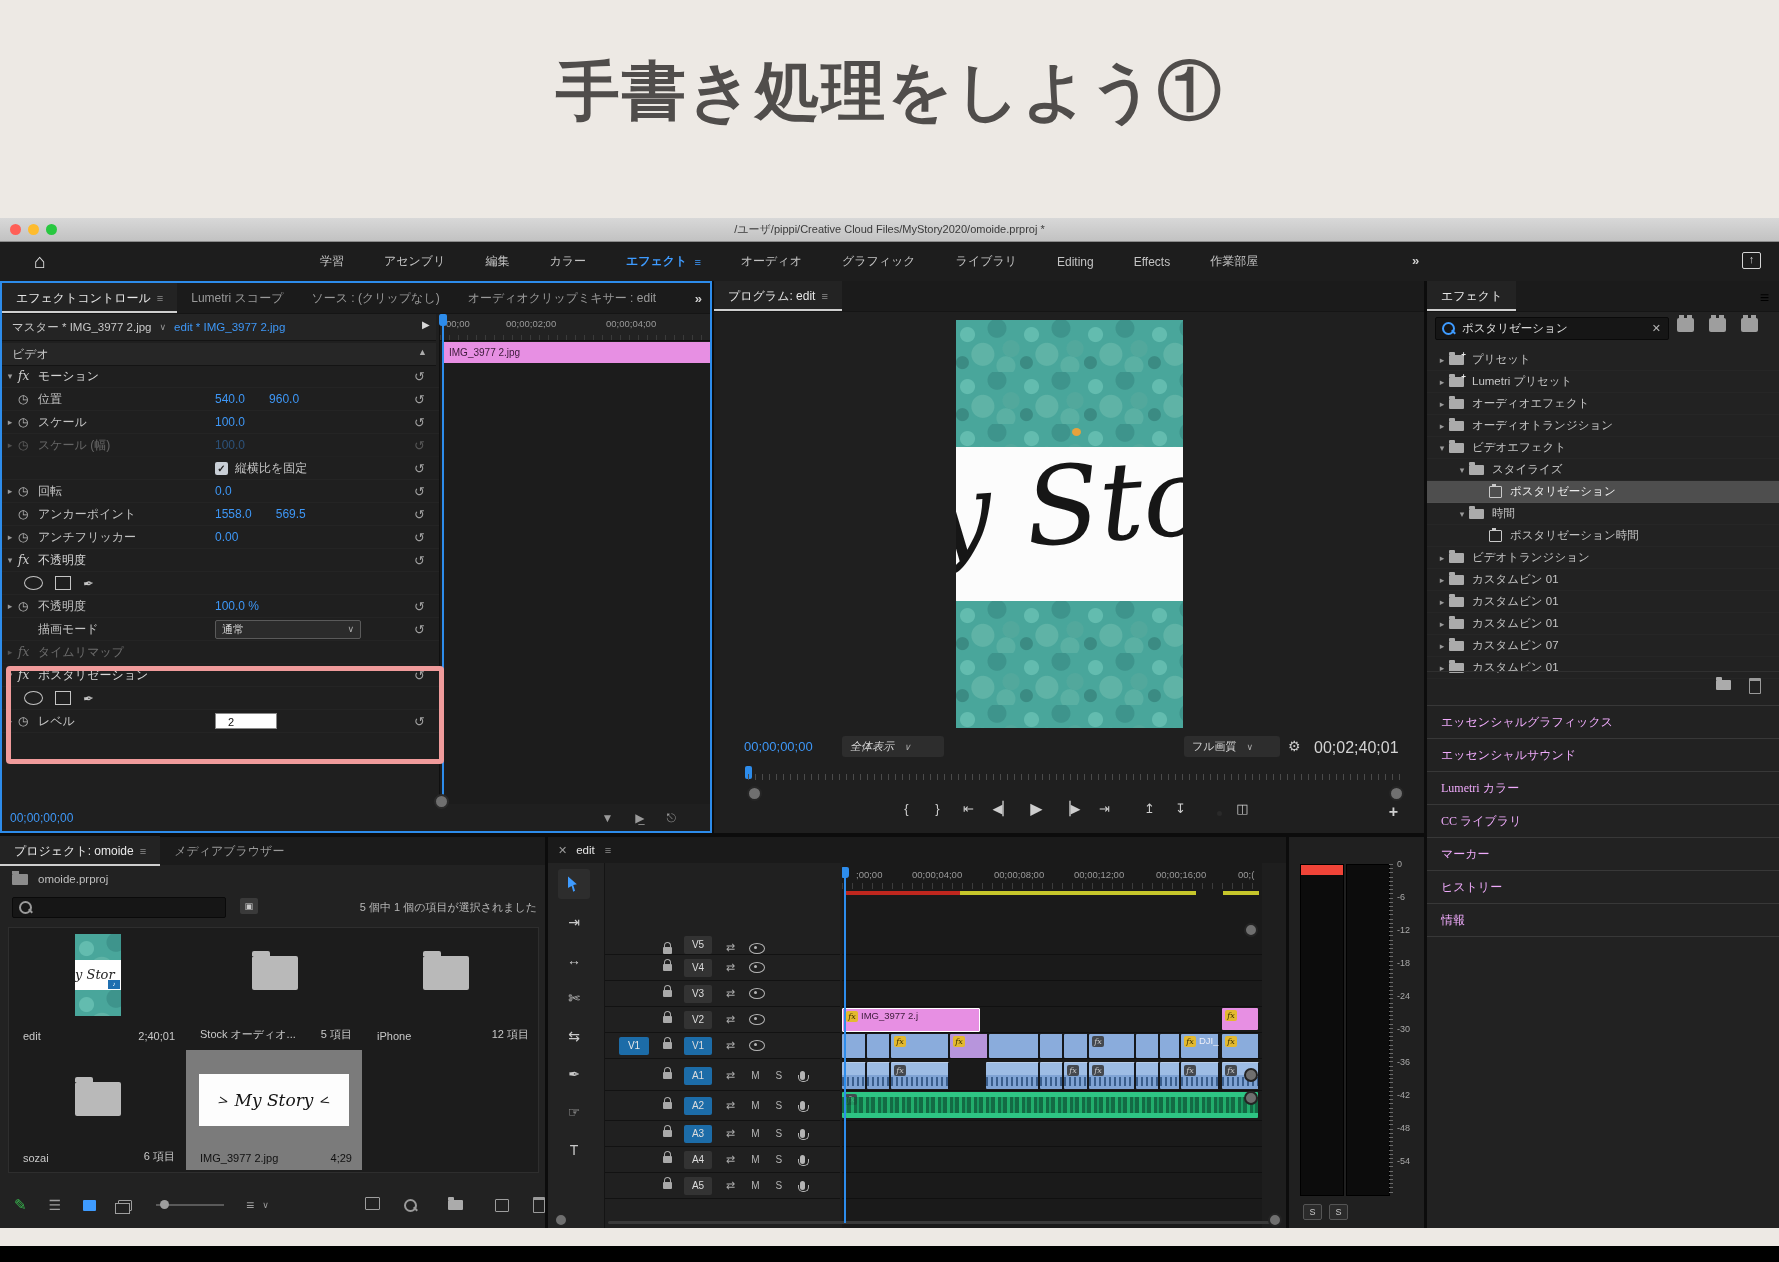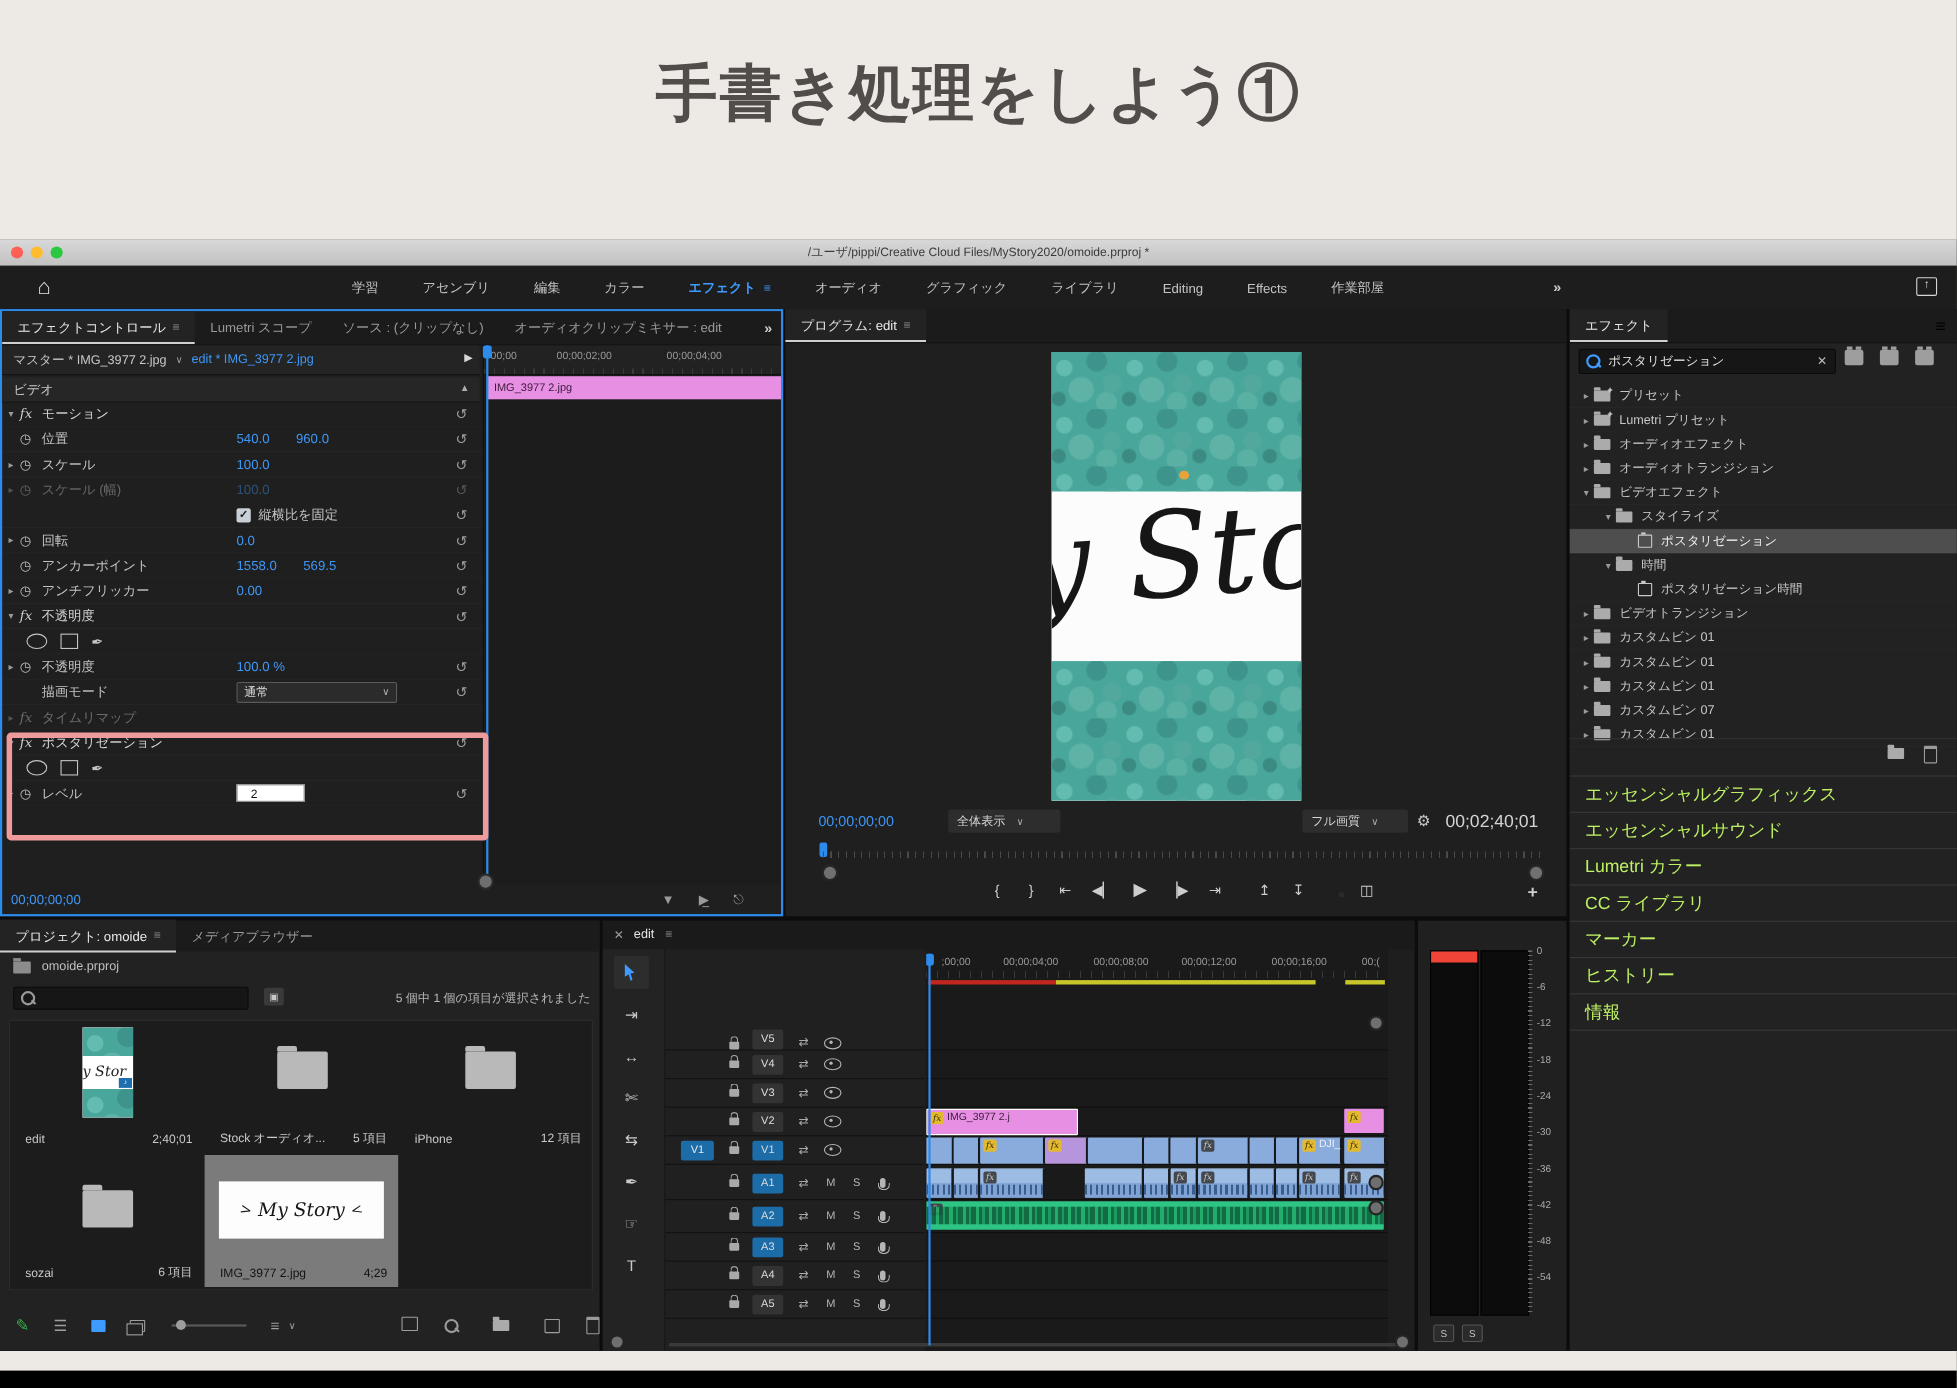--- a/index.html
+++ b/index.html
@@ -1,20 +1,20 @@
 <!DOCTYPE html>
 <html><head>
 <meta charset="utf-8">
 <style>
   html,body{margin:0;padding:0;background:#555;}
   body{font-family:"Liberation Sans",sans-serif;-webkit-font-smoothing:antialiased;}
   .slide{position:relative;width:1779px;height:1262px;background:#EDE9E4;overflow:hidden;}
   .abs{position:absolute;}
   .slide-title{position:absolute;top:48px;left:0;width:100%;text-align:center;
-    font-size:56px;font-weight:bold;color:#504D4B;letter-spacing:2px;}
+    font-size:64px;font-weight:bold;color:#504D4B;letter-spacing:2px;}
 
   
   .win{position:absolute;left:0;top:218px;width:1779px;height:1010px;background:#0C0C0C;}
   .titlebar{position:absolute;left:0;top:0;width:100%;height:23px;
     background:linear-gradient(#D8D8D8,#C2C2C2);border-bottom:1px solid #8a8a8a;}
   .titlebar .tl{position:absolute;top:6px;width:11px;height:11px;border-radius:50%;}
   .titlebar-text{position:absolute;top:4px;left:0;width:100%;text-align:center;font-size:11px;color:#3A3A3A;}
   .wsbar{position:absolute;left:0;top:24px;width:100%;height:39px;background:#1D1D1D;display:flex;align-items:center;}
   .home-btn{position:absolute;left:34px;top:8px;font-size:20px;color:#E2E2E2;}
   #ws-tabs{position:absolute;left:320px;top:0;height:39px;display:flex;align-items:center;gap:40px;}
@@ -144,21 +144,21 @@
   .folder-sm{position:relative;width:15px;height:10px;background:#ABABAB;border-radius:1px;margin-right:8px;flex:none;}
   .folder-sm::before{content:"";position:absolute;left:0;top:-3px;width:6px;height:3px;background:#ABABAB;border-radius:1px 1px 0 0;}
   .folder-sm.preset::after{content:"+";position:absolute;right:-2px;top:-5px;color:#E8E8E8;font-size:8px;font-weight:bold;}
   .fx-item-ic{position:relative;width:11px;height:10px;border:1.5px solid #C9C9C9;border-radius:1px;margin-right:8px;flex:none;}
   .fx-item-ic::before{content:"";position:absolute;left:2px;top:-3px;width:4px;height:2px;background:#C9C9C9;}
   .fx-bin-actions{position:absolute;left:0;top:390px;width:100%;height:26px;border-top:1px solid #303030;}
   .fx-bin-actions .folder-sm{position:absolute;right:48px;top:8px;margin:0;}
   .trash{position:absolute;right:18px;top:6px;width:10px;height:12px;border:1.5px solid #9A9A9A;border-top:3px solid #9A9A9A;border-radius:1px;}
   #fx-collapsed{position:absolute;left:0;top:424px;width:100%;}
   .coll-row{height:32px;border-top:1px solid #383838;display:flex;align-items:center;}
-  .coll-row span{color:#bef264;font-size:16px;margin-left:14px;}
+  .coll-row span{color:#f0abfc;font-size:12px;margin-left:14px;font-family:Liberation Serif, serif;}
   .coll-row:last-child{border-bottom:1px solid #383838;}
 
   
   #panel-project{left:0;top:556px;width:545px;height:391px;background:#222222;}
   .proj-tabs{position:absolute;left:0;top:0;width:100%;height:28px;background:#1B1B1B;display:flex;align-items:center;}
   .proj-crumb{position:absolute;left:12px;top:36px;display:flex;align-items:center;gap:10px;}
   .bin-ic{position:relative;width:16px;height:11px;background:#8C8C8C;border-radius:1px;}
   .bin-ic::before{content:"";position:absolute;left:0;top:-3px;width:7px;height:3px;background:#8C8C8C;}
   .proj-crumb span{color:#BFBFBF;font-size:11.5px;}
   .proj-search{position:absolute;left:12px;top:60px;width:212px;height:19px;background:#161616;border:1px solid #0A0A0A;
@@ -520,21 +520,21 @@
             <span class="pebble-orange"></span>
           </div>
           <div class="prog-band-mid">
             <span class="prog-script">y Stor</span>
           </div>
           <div class="prog-band-bot pebbles"></div>
         </div>
 
         <div class="prog-ctrl">
           <span class="prog-tc">00;00;00;00</span>
-          <div class="prog-dd" style="left:148px;width:86px;">
+          <div class="prog-dd" style="left:128px;width:86px;font-style:italic;">
             <span>全体表示</span>
             <span class="dd-car">∨</span>
           </div>
           <div class="prog-dd" style="left:470px;width:80px;">
             <span>フル画質</span>
             <span class="dd-car">∨</span>
           </div>
           <span class="prog-wrench">⚙</span>
           <span class="prog-dur">00;02;40;01</span>
         </div>

